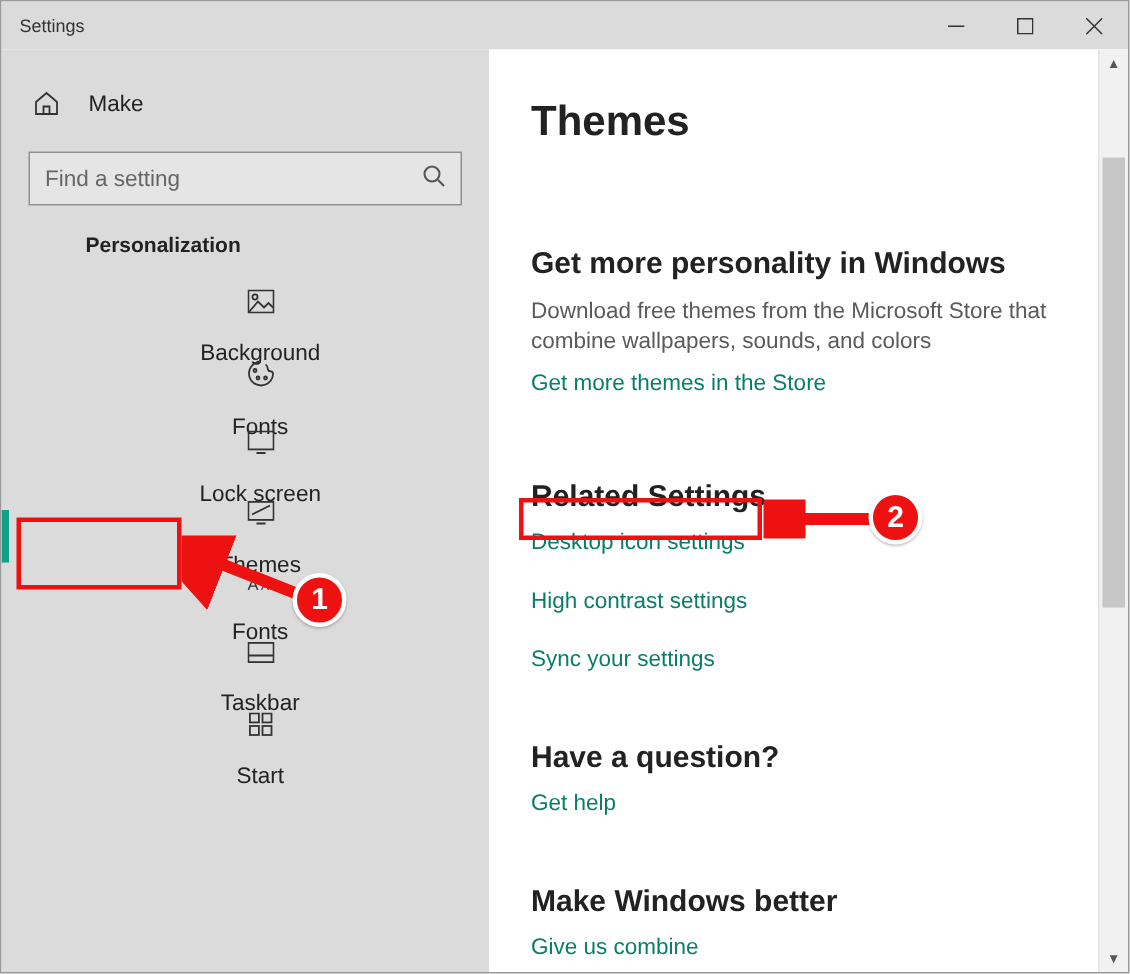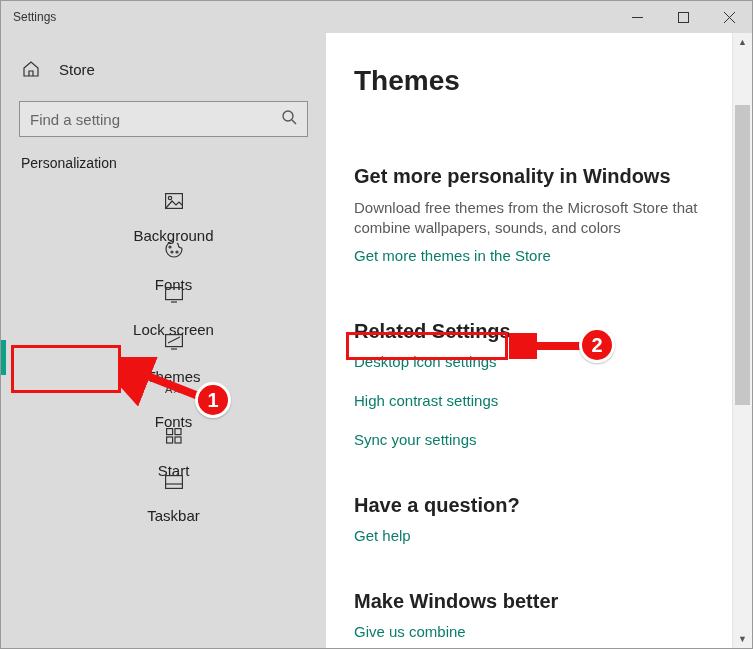--- a/index.html
+++ b/index.html
@@ -19,21 +19,21 @@
     .home-row { display: flex; align-items: center; height: 52px; padding-left: 20px; gap: 18px; margin-top: 10px; }
     .home-row .icon { width: 20px; display: flex; justify-content: center; color: #333; }
     .home-row .txt { font-size: 15px; color: #222; }
 
     .search-row { padding: 0 18px; margin-top: 6px; margin-bottom: 18px; }
     .searchbox { display: flex; align-items: center; border: 1px solid #8f8f8f; background: #e6e5e5; height: 36px; padding: 16px 10px; }
     .searchbox input { flex: 1; border: none; background: transparent; font-size: 15px; color: #555; outline: none; }
     .searchbox input::placeholder { color: #666; }
     .searchbox .sicon { color: #555; }
 
-    .sechead { font-size: 14px; font-weight: 400; color: #222; padding-left: 20px; margin-bottom: 22px; }
+    .sechead { font-size: 14px; font-weight: 700; color: #222; padding-left: 20px; margin-bottom: 22px; margin-left: 36px; }
 
     .nav { display: flex; flex-direction: column; }
     .nav-item { display: flex; align-items: center; height: 47px; padding-left: 20px; gap: 18px; position: relative; flex-direction: column; }
     .nav-item .icon { width: 20px; display: flex; justify-content: center; color: #333; }
     .nav-item .txt { font-size: 15px; color: #222; }
     .nav-item.active::before { content: ""; position: absolute; left: 0; top: 6px; bottom: 6px; width: 5px; background: #0ea089; }
 
     
     .main { flex: 1; background: #fff; padding: 0 0 0 28px; position: relative; display: flex; }
     .content { flex: 1; padding-right: 20px; padding-top: 32px; padding-bottom: 20px; }
@@ -83,21 +83,21 @@
 
 <div class="wrap">
   <div class="sidebar">
     <div class="home-row">
       <span class="icon">
         <svg width="18" height="18" viewBox="0 0 18 18" fill="none" stroke="#333" stroke-width="1.2">
             <path d="M2 8 L9 2 L16 8 V16 H2 Z"></path>
             <path d="M7 16 V11 H11 V16"></path>
           </svg>
       </span>
-      <span class="txt">Store</span>
+      <span class="txt">Make</span>
     </div>
 
     <div class="search-row">
       <div class="searchbox">
         <input type="text" placeholder="Find a setting" style="">
         <span class="sicon">
           <svg width="16" height="16" viewBox="0 0 16 16" fill="none" stroke="#555" stroke-width="1.4">
               <circle cx="7" cy="7" r="5"></circle>
               <path d="M11 11 L15 15"></path>
             </svg>
@@ -152,37 +152,37 @@
         <span class="icon">
           <svg width="18" height="14" viewBox="0 0 18 14">
               <text x="0" y="12" font-size="11" fill="#333" font-family="Segoe UI">A</text>
               <text x="9" y="12" font-size="8" fill="#333" font-family="Segoe UI">A</text>
             </svg>
         </span>
         <span class="txt">Fonts</span>
       </div>
       <div class="nav-item">
         <span class="icon">
+          <svg width="18" height="14" viewBox="0 0 18 14" fill="none" stroke="#333" stroke-width="1.2">
+              <rect x="0.6" y="0.6" width="16.8" height="12.8"></rect>
+              <path d="M0.6 9 H17.4"></path>
+            </svg>
+        </span>
+        <span class="txt">Taskbar</span>
+      </div>
+      <div class="nav-item">
+        <span class="icon">
           <svg width="16" height="16" viewBox="0 0 16 16" fill="none" stroke="#333" stroke-width="1.2">
               <rect x="0.6" y="0.6" width="6" height="6"></rect>
               <rect x="9" y="0.6" width="6" height="6"></rect>
               <rect x="0.6" y="9" width="6" height="6"></rect>
               <rect x="9" y="9" width="6" height="6"></rect>
             </svg>
         </span>
         <span class="txt">Start</span>
-      </div>
-      <div class="nav-item">
-        <span class="icon">
-          <svg width="18" height="14" viewBox="0 0 18 14" fill="none" stroke="#333" stroke-width="1.2">
-              <rect x="0.6" y="0.6" width="16.8" height="12.8"></rect>
-              <path d="M0.6 9 H17.4"></path>
-            </svg>
-        </span>
-        <span class="txt">Taskbar</span>
       </div>
     </div>
   </div>
 
   <div class="main">
     <div class="content">
       <h1>Themes</h1>
 
       <div class="sec">
         <h2>Get more personality in Windows</h2>

